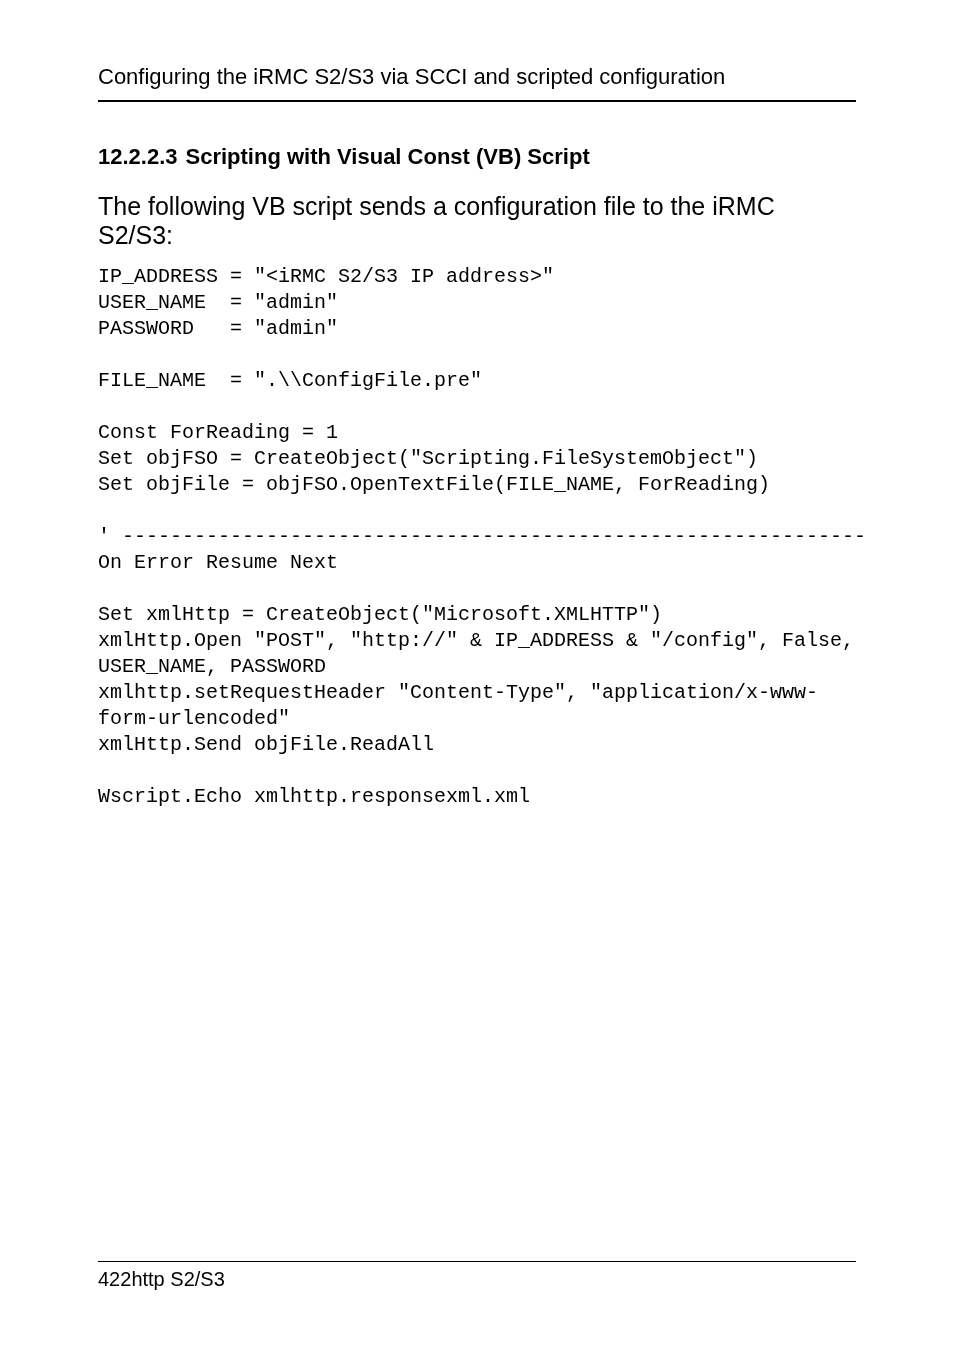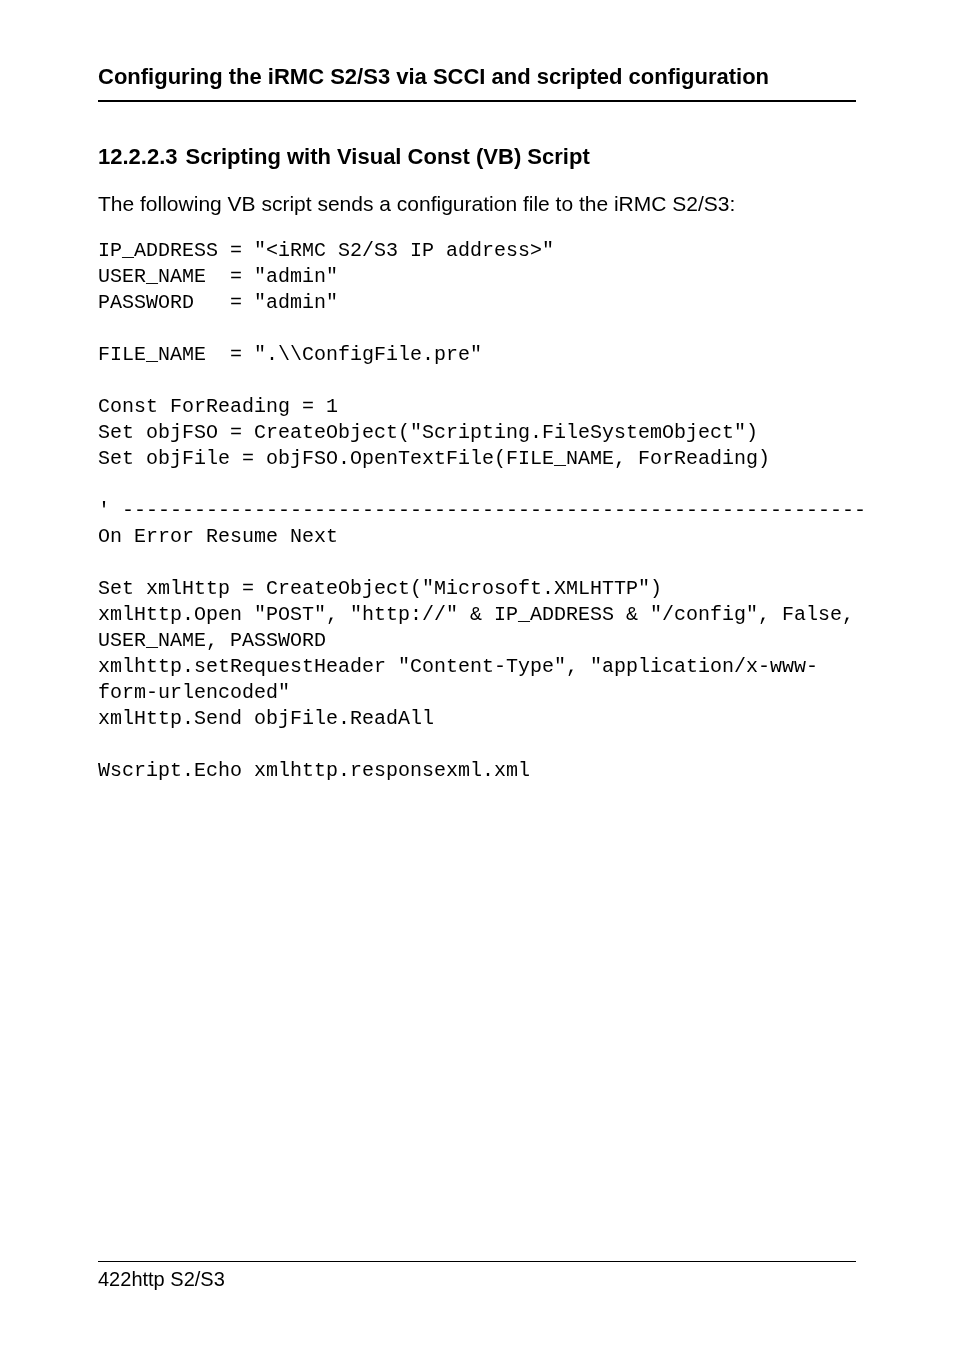--- a/index.html
+++ b/index.html
@@ -1,21 +1,21 @@
 <!DOCTYPE html>
 <html><head>
 <meta charset="utf-8">
 <style>
   * { margin: 0; padding: 0; box-sizing: border-box; }
   html, body { width: 954px; height: 1349px; background: #fff; font-family: Arial, Helvetica, sans-serif; color: #000; }
   .page { position: relative; width: 954px; height: 1349px; padding: 64px 98px 0 98px; }
-  .running-head { font-weight: bold; font-size: 22px; line-height: 1.2; padding-bottom: 10px; border-bottom: 2px solid #000; margin-bottom: 42px; }
+  .running-head { font-weight: normal; font-size: 22px; line-height: 1.2; padding-bottom: 10px; border-bottom: 2px solid #000; margin-bottom: 42px; }
   .section-head { font-weight: bold; font-size: 22px; margin-bottom: 22px; }
   .section-num { display: inline-block; margin-right: 8px; }
-  .body-text { font-size: 21px; margin-bottom: 22px; }
+  .body-text { font-size: 25px; margin-bottom: 14px; }
   .code { font-family: "Courier New", Courier, monospace; font-size: 20px; line-height: 1.3; white-space: pre; }
   .footer { position: absolute; left: 98px; right: 98px; bottom: 58px; border-top: 1px solid #000; padding-top: 6px; display: flex; font-size: 20px; }
 </style>
 </head>
 <body>
 
 <div class="page">
 
   <div class="running-head">Configuring the iRMC S2/S3 via SCCI and scripted configuration</div>
 

